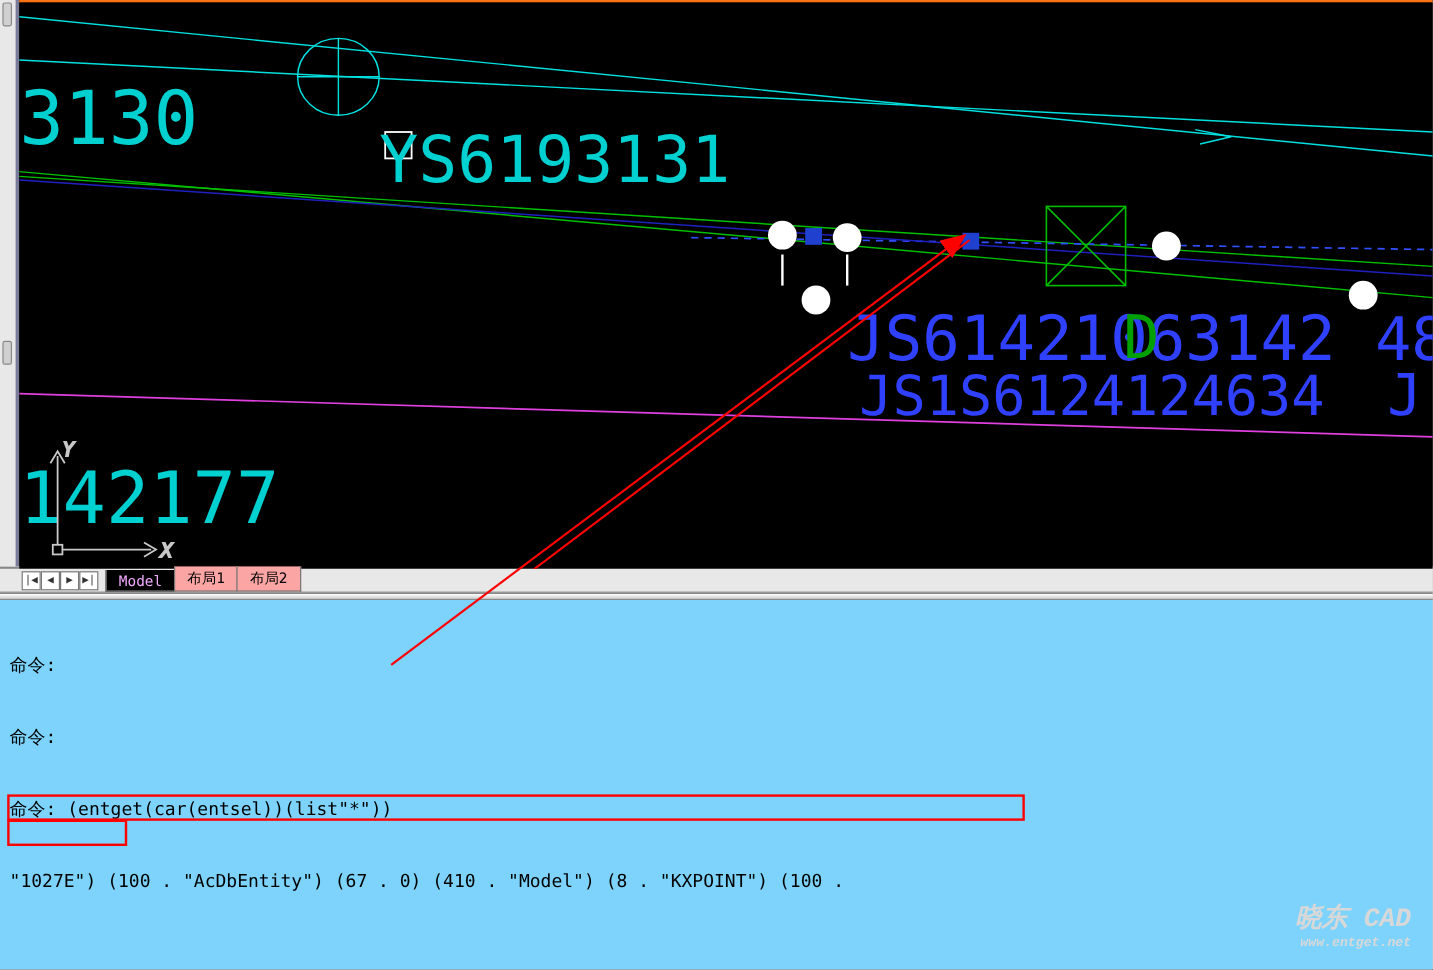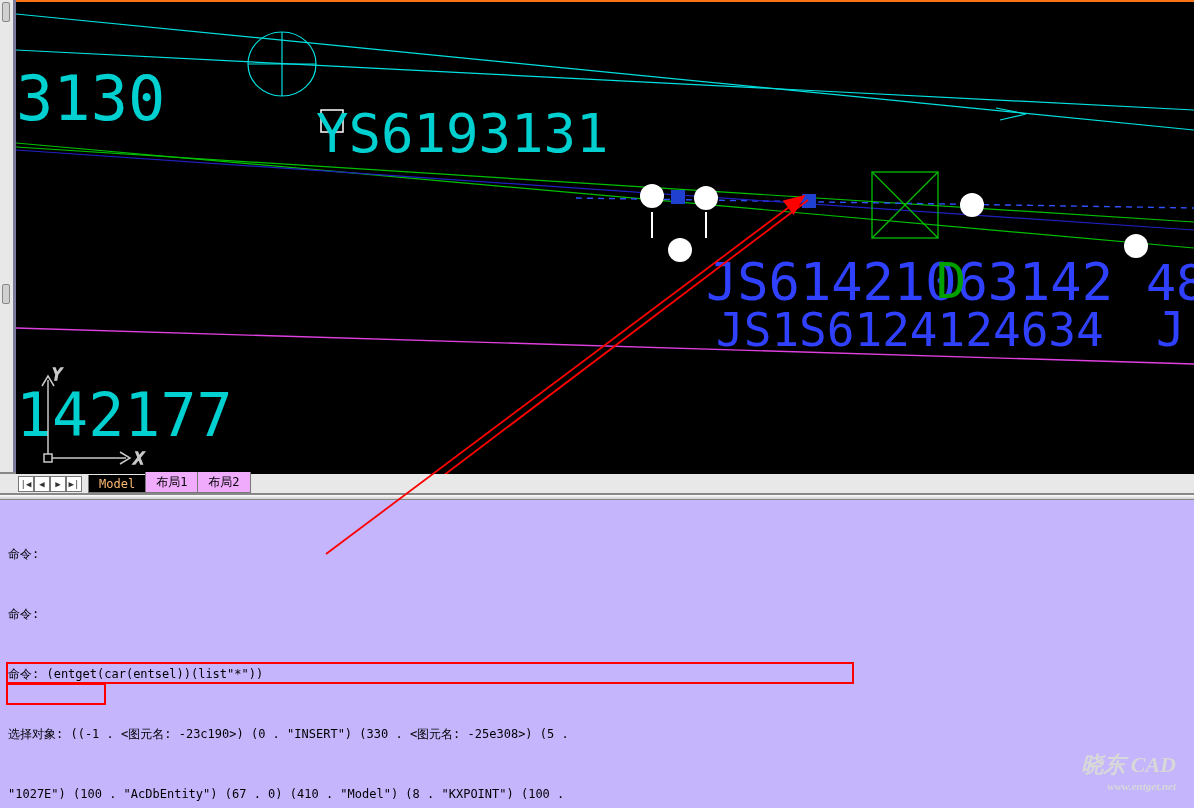--- a/index.html
+++ b/index.html
@@ -9,32 +9,32 @@
   .top { display: flex; height: 472px; }
   .left-gutter { width: 16px; background: #e8e8e8; border-right: 3px solid #7a7a9a; position: relative; }
   .left-gutter .bump { position: absolute; left: 2px; width: 8px; height: 20px; background: #d0d0d0; border: 1px solid #888; border-radius: 2px; }
   .drawing-wrap { flex: 1; position: relative; background: #000; border-top: 2px solid #f97316; }
   .drawing { position: absolute; inset: 0; }
 
   .tab-bar { height: 22px; background: #e8e8e8; border-top: 2px solid #888; border-bottom: 1px solid #888; display: flex; align-items: center; padding-left: 18px; font-size: 12px; }
   .tab-nav { display: flex; gap: 0; margin-right: 6px; }
   .tab-nav .btn { width: 16px; height: 16px; background: #fff; border: 1px solid #777; display: flex; align-items: center; justify-content: center; font-size: 9px; color: #333; cursor: pointer; }
   .tabs { display: flex; height: 18px; align-items: flex-end; }
-  .tab { padding: 2px 10px 1px 10px; border: 1px solid #777; border-top: none; background: #f0abfc; font-size: 12px; margin-right: -1px; position: relative; cursor: pointer; }
-  .tab.active { background: #000; color: #fdba74; }
+  .tab { padding: 2px 10px 1px 10px; border: 1px solid #777; border-top: none; background: #fca5a5; font-size: 12px; margin-right: -1px; position: relative; cursor: pointer; }
+  .tab.active { background: #000; color: #f0abfc; }
   .tab.active::before, .tab.active::after { content: ""; position: absolute; bottom: 0; width: 0; height: 0; }
 
   .divider-h { height: 6px; background: linear-gradient(#fff,#ccc); border-top: 1px solid #888; border-bottom: 1px solid #888; cursor: row-resize; }
 
-  .cmd-panel { flex: 1; background: #c4b5fd; padding: 4px 8px 4px 8px; font-family: "SimSun", monospace; font-size: 12px; line-height: 20px; white-space: pre-wrap; position: relative; overflow: hidden; }
+  .cmd-panel { flex: 1; background: #7dd3fc; padding: 4px 8px 4px 8px; font-family: "SimSun", monospace; font-size: 15px; line-height: 20px; white-space: pre-wrap; position: relative; overflow: hidden; }
   .cmd-line { white-space: pre-wrap; }
 
   .highlight-red { position: absolute; border: 2px solid #f00; pointer-events: none; }
 
-  .watermark { position: absolute; right: 18px; bottom: 16px; font-style: italic; color: #d8d8d8; font-family: Liberation Serif, serif; font-weight: bold; pointer-events: none; text-align: right; }
+  .watermark { position: absolute; right: 18px; bottom: 16px; font-style: italic; color: #d8d8d8; font-family: Liberation Mono, monospace; font-weight: bold; pointer-events: none; text-align: right; }
   .watermark .big { font-size: 22px; }
   .watermark .small { font-size: 11px; display: block; }
   @keyframes blink { 50% { opacity: 0; } }
 </style>
 </head>
 <body>
 
 <div class="top">
   <div class="left-gutter">
     <div class="bump" style="top:2px;"></div>
@@ -128,21 +128,20 @@
     <div class="tab">布局2</div>
   </div>
 </div>
 
 <div class="divider-h"></div>
 
 <div class="cmd-panel">
   <div class="cmd-line">命令:</div>
   <div class="cmd-line">命令:</div>
   <div class="cmd-line">命令: (entget(car(entsel))(list"*"))</div>
-  <div class="cmd-line">选择对象: ((-1 . &lt;图元名: -23c190&gt;) (0 . "INSERT") (330 . &lt;图元名: -25e308&gt;) (5 .</div>
   <div class="cmd-line">"1027E") (100 . "AcDbEntity") (67 . 0) (410 . "Model") (8 . "KXPOINT") (100 .</div>
   
   
   
   
   
   
   <div class="cmd-line"></div>
   <div class="cmd-line"></div>
   

